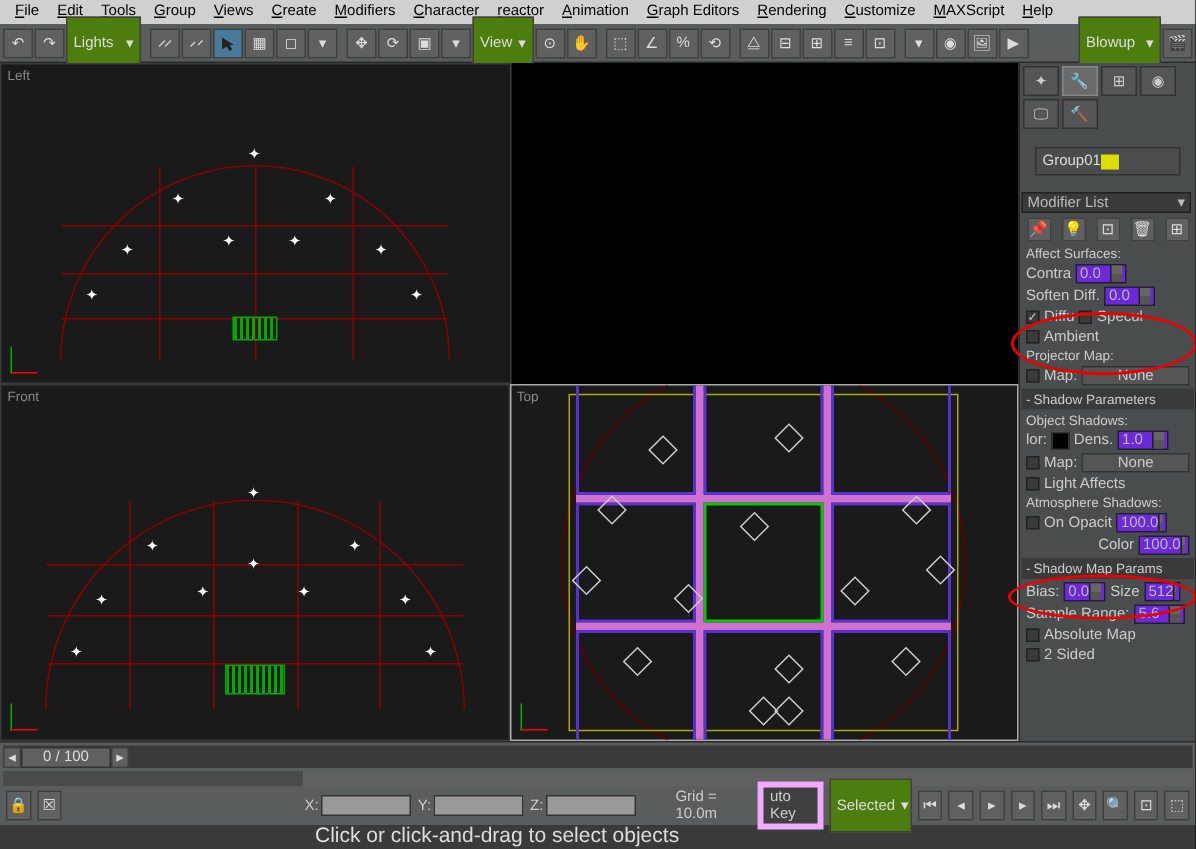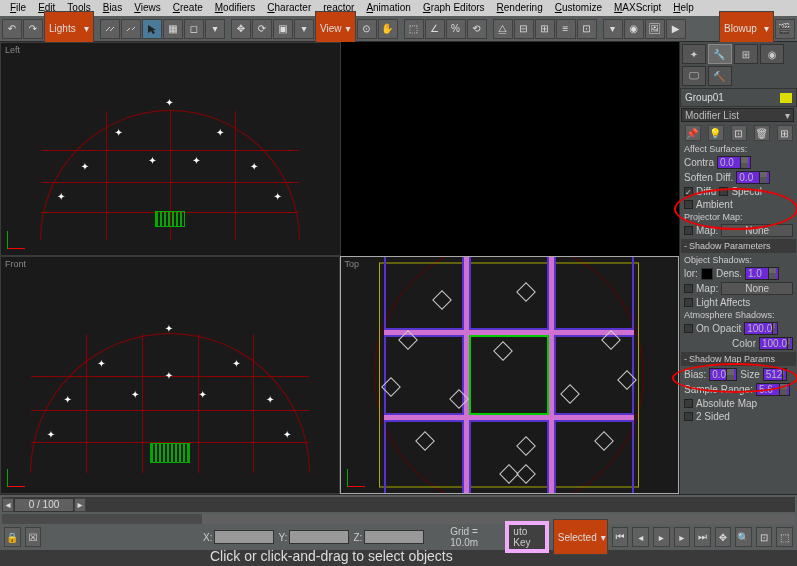--- a/index.html
+++ b/index.html
@@ -3,21 +3,21 @@
 <meta charset="utf-8">
 <style>
 *{margin:0;padding:0;box-sizing:border-box;font-family:Tahoma,sans-serif;font-size:10px;user-select:none}
 body{background:#3a3a3a;width:797px;height:566px;overflow:hidden;color:#ccc}
 .menubar{background:#d0d0d0;height:16px;display:flex;padding-left:4px;color:#000}
 .menubar span{padding:2px 6px;cursor:default;text-decoration:underline;text-decoration-color:transparent}
 .menubar span::first-letter{text-decoration:underline}
 .toolbar{background:#5a5d5e;height:26px;display:flex;align-items:center;padding:0 2px;border-bottom:1px solid #2a2a2a;gap:1px}
 .btn{width:20px;height:20px;background:#606060;border:1px solid #404040;display:inline-flex;align-items:center;justify-content:center;cursor:pointer;font-size:10px;color:#ddd}
 .btn.active{background:#4a7a9a}
-.dropdown{background:#c2410c;border:1px solid #404040;height:18px;padding:17px 4px;color:#ddd;min-width:50px;display:inline-flex;align-items:center;justify-content:space-between}
+.dropdown{background:#4d7c0f;border:1px solid #404040;height:18px;padding:17px 4px;color:#ddd;min-width:50px;display:inline-flex;align-items:center;justify-content:space-between}
 .dropdown::after{content:"▾";margin-left:4px}
 .sep{width:4px}
 .main{display:flex;height:452px}
 .viewports{flex:1;display:flex;flex-direction:column;background:#000}
 .vrow{display:flex;flex:1}
 .viewport{position:relative;background:#1a1a1a;border:1px solid #3a3a3a;overflow:hidden}
 .viewport.active{border:1px solid #aaa}
 .vlabel{position:absolute;top:2px;left:4px;color:#888;font-size:9px}
 .dome{position:absolute;width:280px;height:140px;border:1px solid #8b0000;border-radius:140px 140px 0 0;border-bottom:none;left:50%;top:50%;transform:translate(-50%,-30%)}
 .grid-line{position:absolute;background:#8b0000}
@@ -30,21 +30,21 @@
 .diamond{position:absolute;width:14px;height:14px;border:1px solid #ccc;transform:translate(-50%,-50%) rotate(45deg)}
 .topgrid{position:absolute;left:50%;top:50%;transform:translate(-50%,-50%);width:250px;height:250px}
 .tgcell{position:absolute;border:2px solid #5533cc;background:transparent}
 .tgbar{position:absolute;background:#d070d0}
 .circle{position:absolute;width:270px;height:270px;border:1px solid #600;border-radius:50%;left:50%;top:50%;transform:translate(-50%,-50%)}
 .yellowbox{position:absolute;border:1px solid #aa0;width:260px;height:225px;left:50%;top:50%;transform:translate(-50%,-50%)}
 .panel{width:118px;background:#4a4d4e;display:flex;flex-direction:column;font-size:9px;border-left:1px solid #2a2a2a}
 .ptabs{display:flex;flex-wrap:wrap;padding:2px;gap:2px}
 .ptab{width:24px;height:20px;background:#555;border:1px solid #333;display:flex;align-items:center;justify-content:center}
 .ptab.active{background:#6a6a6a;border-color:#888}
-.pheader{background:#4a4d4e;padding:3px 4px;color:#ddd;display:flex;align-items:center;justify-content:space-between;border:1px solid #333;margin:0}
+.pheader{background:#4a4d4e;padding:3px 4px;color:#ddd;display:flex;align-items:center;border:1px solid #333;margin:10px}
 .pheader .yel{width:12px;height:10px;background:#dd0}
 .pinput{background:#3a3a3a;border:1px solid #222;height:14px;padding:1px 3px;color:#bbb;margin:1px;width:calc(100% - 4px);display:flex;align-items:center;justify-content:space-between}
 .pinput::after{content:"▾"}
 .pbox{background:#4a4d4e;border:1px solid #333;padding:2px;margin:1px;min-height:30px;color:#aaa}
 .prollout{background:#3a3a3a;color:#ccc;padding:2px 3px;margin:1px;font-size:9px;display:flex}
 .prollout::before{content:"- ";margin-right:2px}
 .prow{display:flex;align-items:center;padding:1px 4px;gap:3px;font-size:9px}
 .spinner{background:#6d28d9;border:1px solid #222;width:34px;height:13px;color:#bbb;padding:0 2px;display:inline-flex;align-items:center}
 .spinner::after{content:"";width:7px;height:11px;background:linear-gradient(#666 50%,#555 50%);margin-left:auto;border-left:1px solid #222}
 .chk{width:9px;height:9px;border:1px solid #222;background:#3a3a3a;display:inline-block}
@@ -60,21 +60,21 @@
 .highlight{position:absolute;border:2px solid #e00;border-radius:50%;pointer-events:none}
 svg{overflow:visible}
 </style>
 </head>
 <body>
 
 <div class="menubar">
   <span>File</span>
   <span>Edit</span>
   <span>Tools</span>
-  <span>Bias</span>
+  <span>Group</span>
   <span>Views</span>
   <span>Create</span>
   <span>Modifiers</span>
   <span>Character</span>
   <span>reactor</span>
   <span>Animation</span>
   <span>Graph Editors</span>
   <span>Rendering</span>
   <span>Customize</span>
   <span>MAXScript</span>

